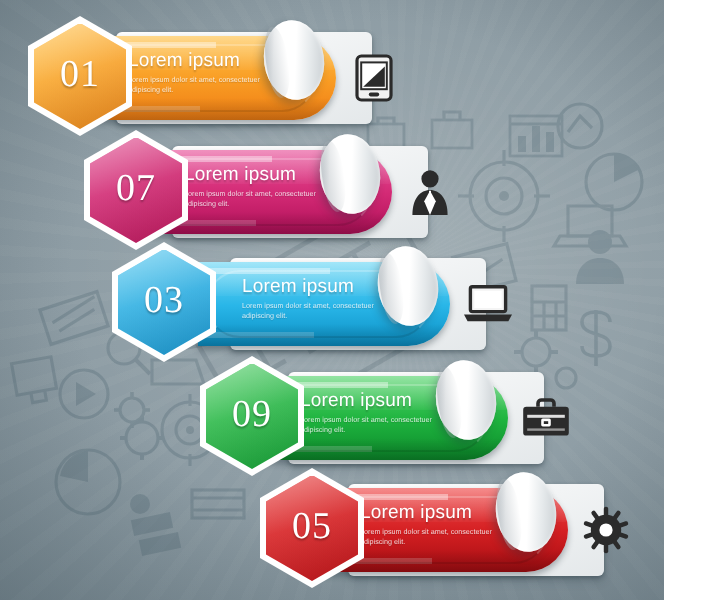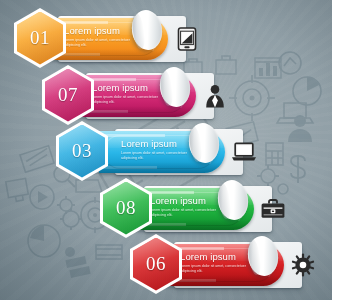--- a/index.html
+++ b/index.html
@@ -470,21 +470,21 @@
       <rect x="11.9" y="12.6" width="2.2" height="1.4" fill="#2b2b2b"></rect>
     </svg>
           </span>
         </div>
         <div class="hexwrap" style="left: 100px;">
           <div class="hex">
             <div class="hex-in" style="background: linear-gradient(155deg, rgb(79, 205, 102) 0%, rgb(23, 165, 56) 100%);">
               <div class="hex-gloss"></div>
             </div>
           </div>
-          <div class="hex-num">08</div>
+          <div class="hex-num">09</div>
         </div>
       </div>
       <div class="row" style="left: 0px; top: 234px; width: 357px;">
         <div class="plate" style="left: 174px; width: 128px;"></div>
         <div class="curl-shadow" style="left: 260px;"></div>
         <div class="bar" style="left: 158px; width: 126px; background: linear-gradient(rgb(239, 74, 74) 0%, rgb(212, 31, 34) 52%, rgb(165, 13, 18) 100%);">
           <div class="stripe-a"></div>
           <div class="stripe-b"></div>
           <div class="gloss-top"></div>
           <div class="gloss-bot"></div>
@@ -514,18 +514,18 @@
     <circle cx="12" cy="12" r="3.3" fill="#ffffff"></circle>
   </svg>
           </span>
         </div>
         <div class="hexwrap" style="left: 130px;">
           <div class="hex">
             <div class="hex-in" style="background: linear-gradient(155deg, rgb(232, 61, 61) 0%, rgb(196, 21, 26) 100%);">
               <div class="hex-gloss"></div>
             </div>
           </div>
-          <div class="hex-num">06</div>
+          <div class="hex-num">05</div>
         </div>
       </div>
     </div>
 
 </div>
 
 </body></html>

